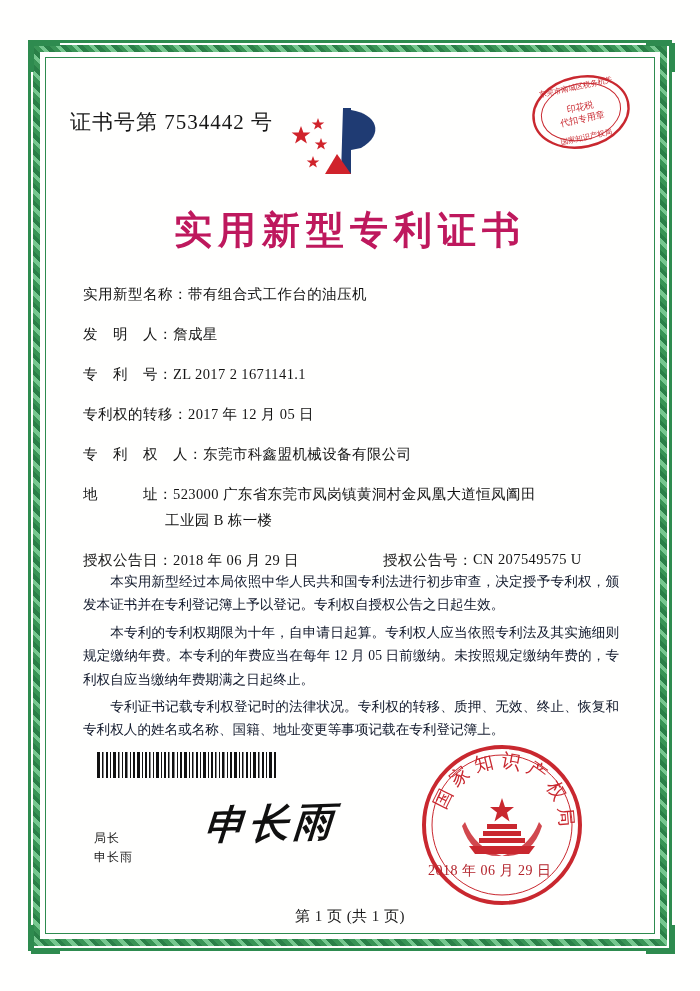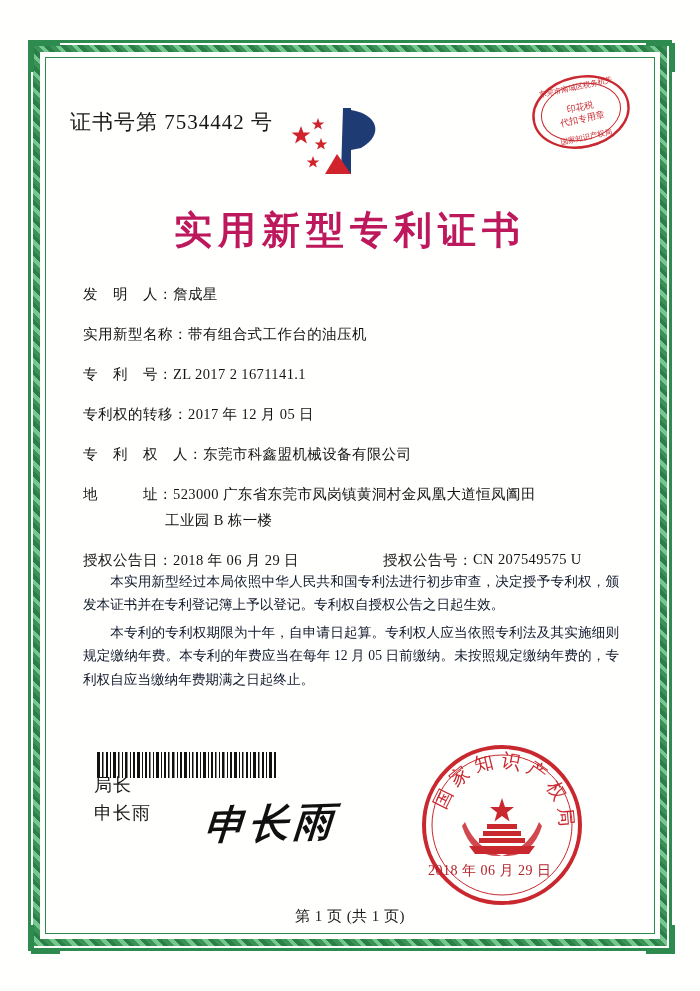--- a/index.html
+++ b/index.html
@@ -146,22 +146,22 @@
   
   .barcode {
     position: absolute;
     left: 97px; top: 752px;
     width: 180px; height: 26px;
   }
 
   
   .sig-block {
     position: absolute;
-    left: 94px; top: 772px;
-    font-size: 18px;
+    left: 94px; top: 829px;
+    font-size: 12px;
     line-height: 1.55;
     letter-spacing: 1px;
   }
   .handwriting {
     position: absolute;
     left: 205px; top: 796px;
     font-size: 40px;
     font-family: "DejaVu Serif", "Liberation Serif", serif;
     font-style: italic;
     font-weight: bold;
@@ -236,26 +236,26 @@
         <text x="54" y="50" text-anchor="middle" font-size="9">代扣专用章</text>
         <text x="54" y="68" text-anchor="middle">国家知识产权局</text>
       </g>
     </svg>
   </div>
 
   <div class="title">实用新型专利证书</div>
 
   <div class="fields">
     <div class="field-row">
+      <span class="field-label">实用新型名称：</span>
+      <span class="field-value">带有组合式工作台的油压机</span>
+    </div>
+    <div class="field-row">
       <span class="field-label">发　明　人：</span>
       <span class="field-value">詹成星</span>
-    </div>
-    <div class="field-row">
-      <span class="field-label">实用新型名称：</span>
-      <span class="field-value">带有组合式工作台的油压机</span>
     </div>
     <div class="field-row">
       <span class="field-label">专　利　号：</span>
       <span class="field-value">ZL 2017 2 1671141.1</span>
     </div>
     <div class="field-row">
       <span class="field-label">专利权的转移：</span>
       <span class="field-value">2017 年 12 月 05 日</span>
     </div>
     <div class="field-row">
@@ -277,20 +277,21 @@
       <div class="split-right">
         <span class="field-label">授权公告号：</span>
         <span class="field-value">CN 207549575 U</span>
       </div>
     </div>
   </div>
 
   <div class="paragraphs">
     <p>本实用新型经过本局依照中华人民共和国专利法进行初步审查，决定授予专利权，颁发本证书并在专利登记簿上予以登记。专利权自授权公告之日起生效。</p>
     <p>本专利的专利权期限为十年，自申请日起算。专利权人应当依照专利法及其实施细则规定缴纳年费。本专利的年费应当在每年 12 月 05 日前缴纳。未按照规定缴纳年费的，专利权自应当缴纳年费期满之日起终止。</p>
+    <p>专利证书记载专利权登记时的法律状况。专利权的转移、质押、无效、终止、恢复和专利权人的姓名或名称、国籍、地址变更等事项记载在专利登记簿上。</p>
   </div>
 
   <div class="barcode">
     <svg viewBox="0 0 180 26" width="180" height="26">
       <g fill="#111">
         <rect x="0" y="0" width="3" height="26"></rect>
           <rect x="5" y="0" width="1.5" height="26"></rect>
         <rect x="9" y="0" width="2" height="26"></rect>
           <rect x="13" y="0" width="1" height="26"></rect>
         <rect x="16" y="0" width="3" height="26"></rect>

